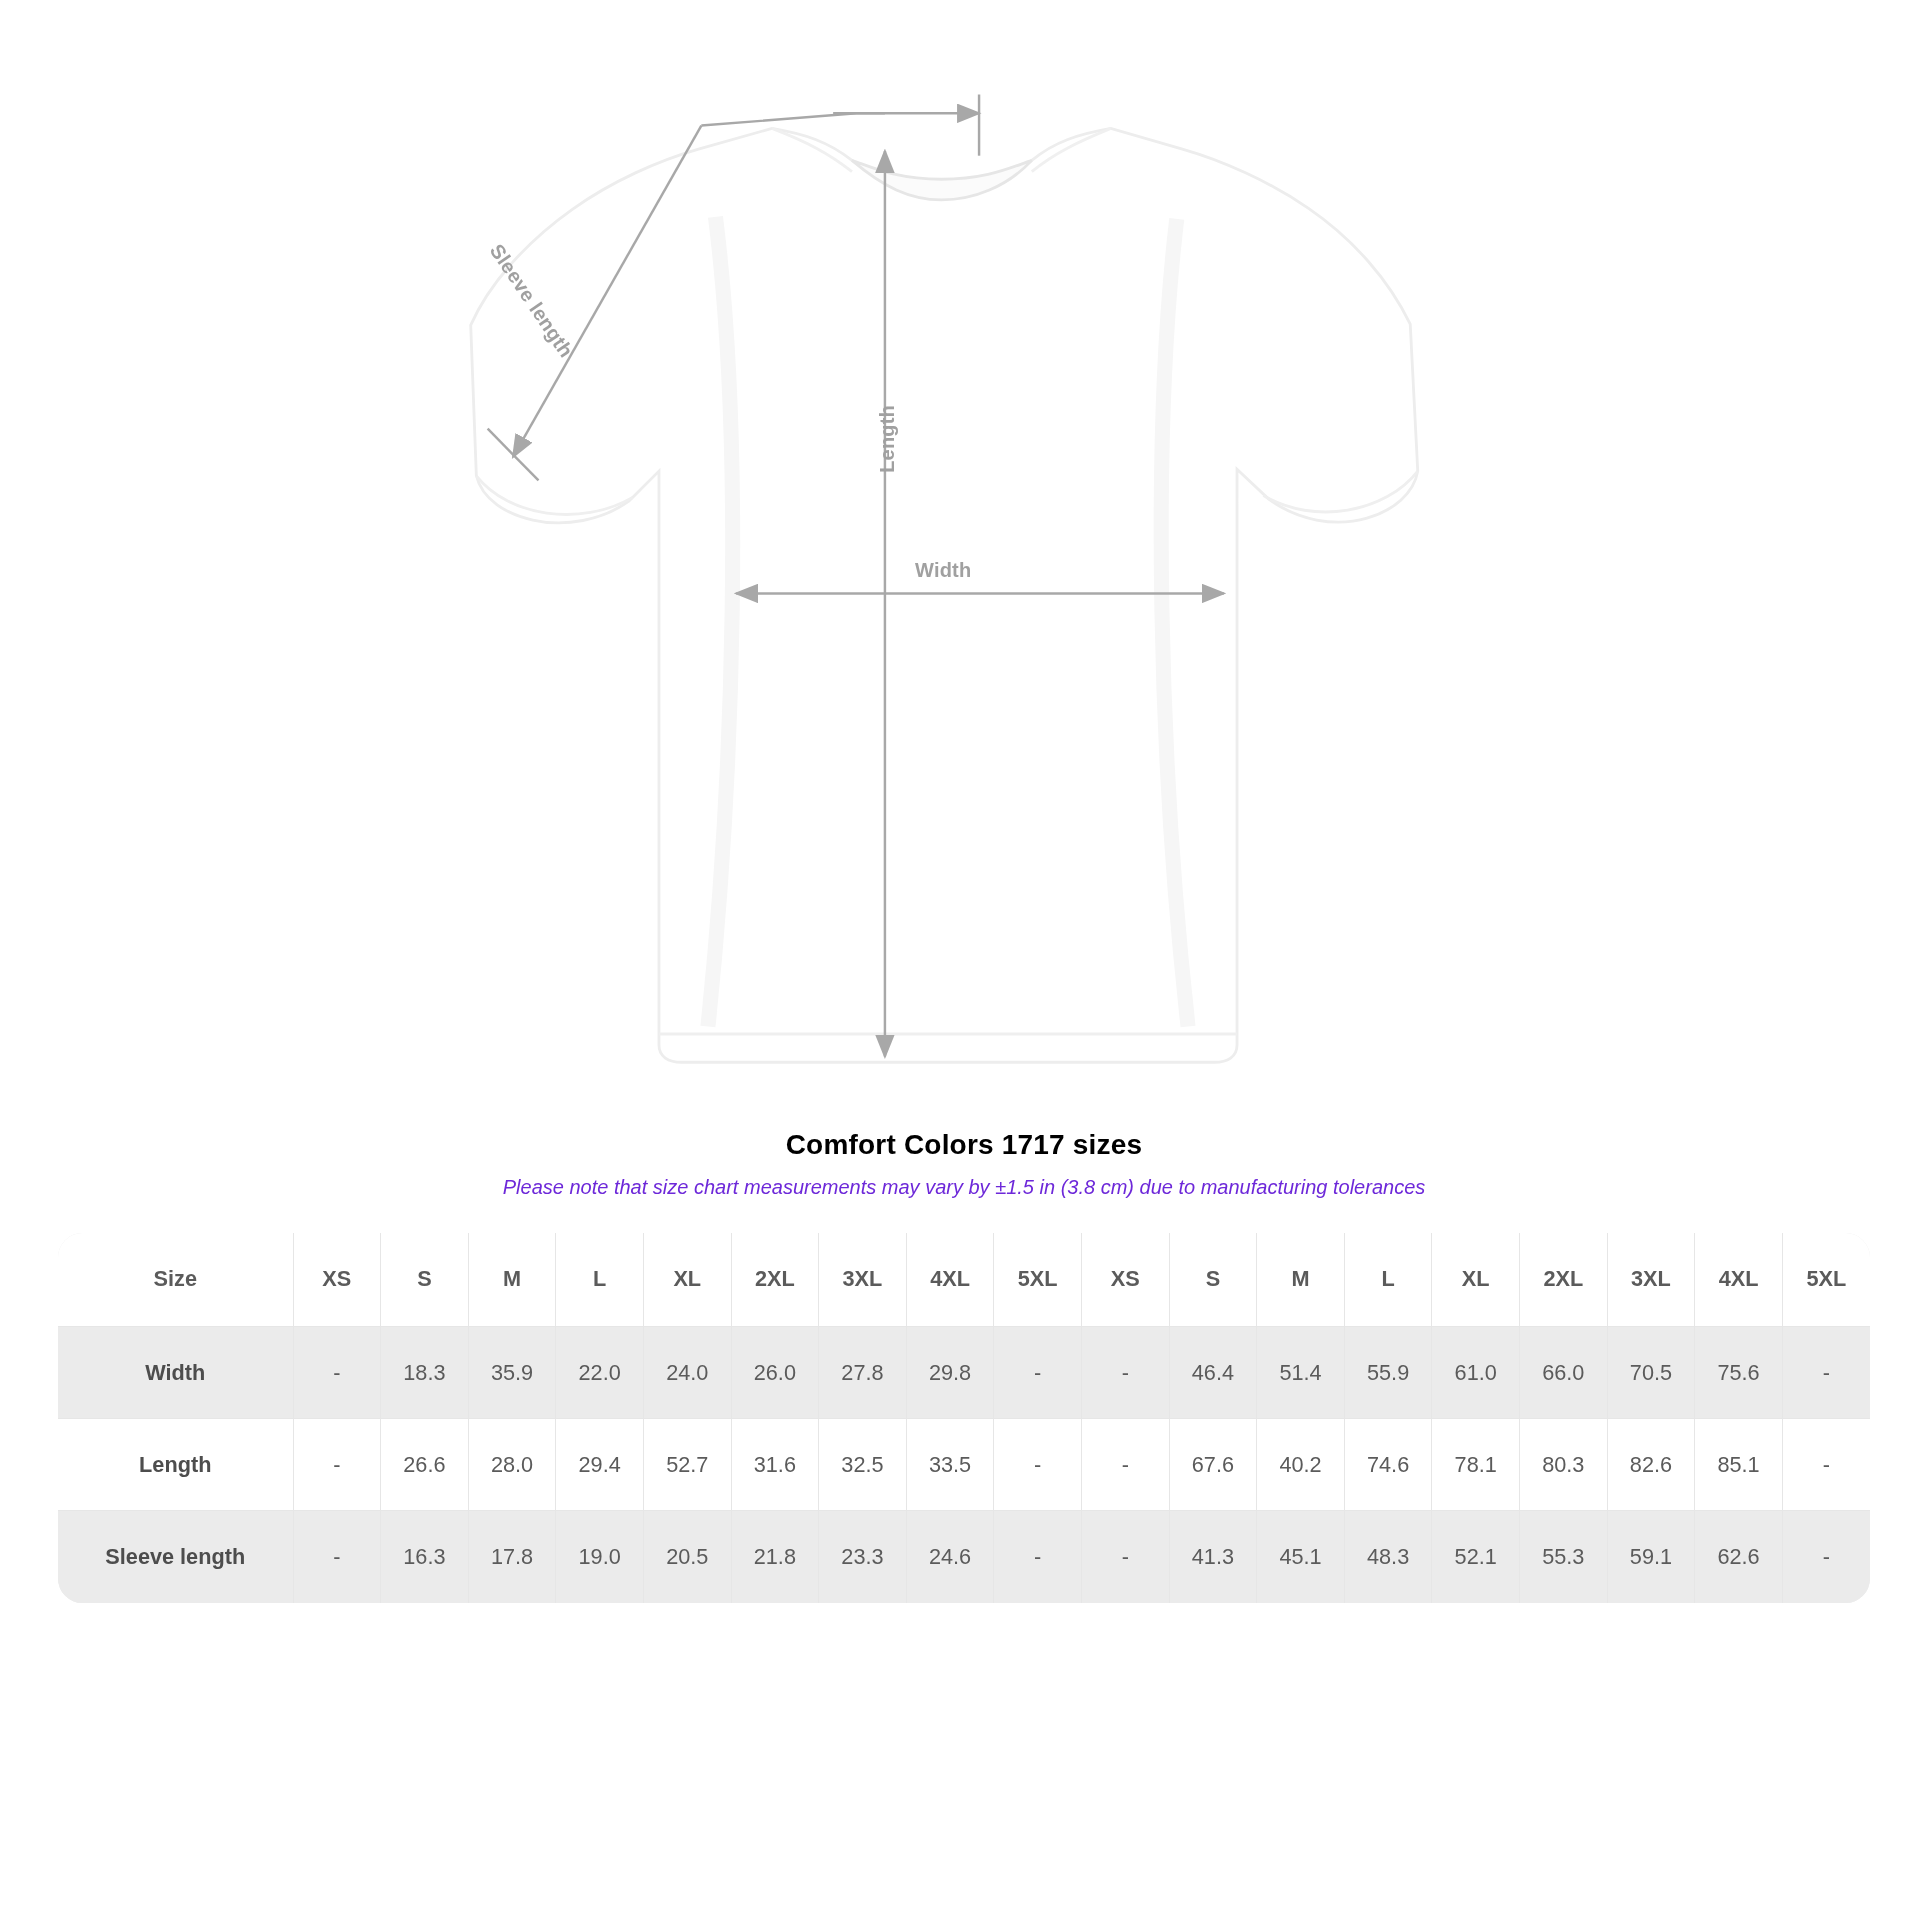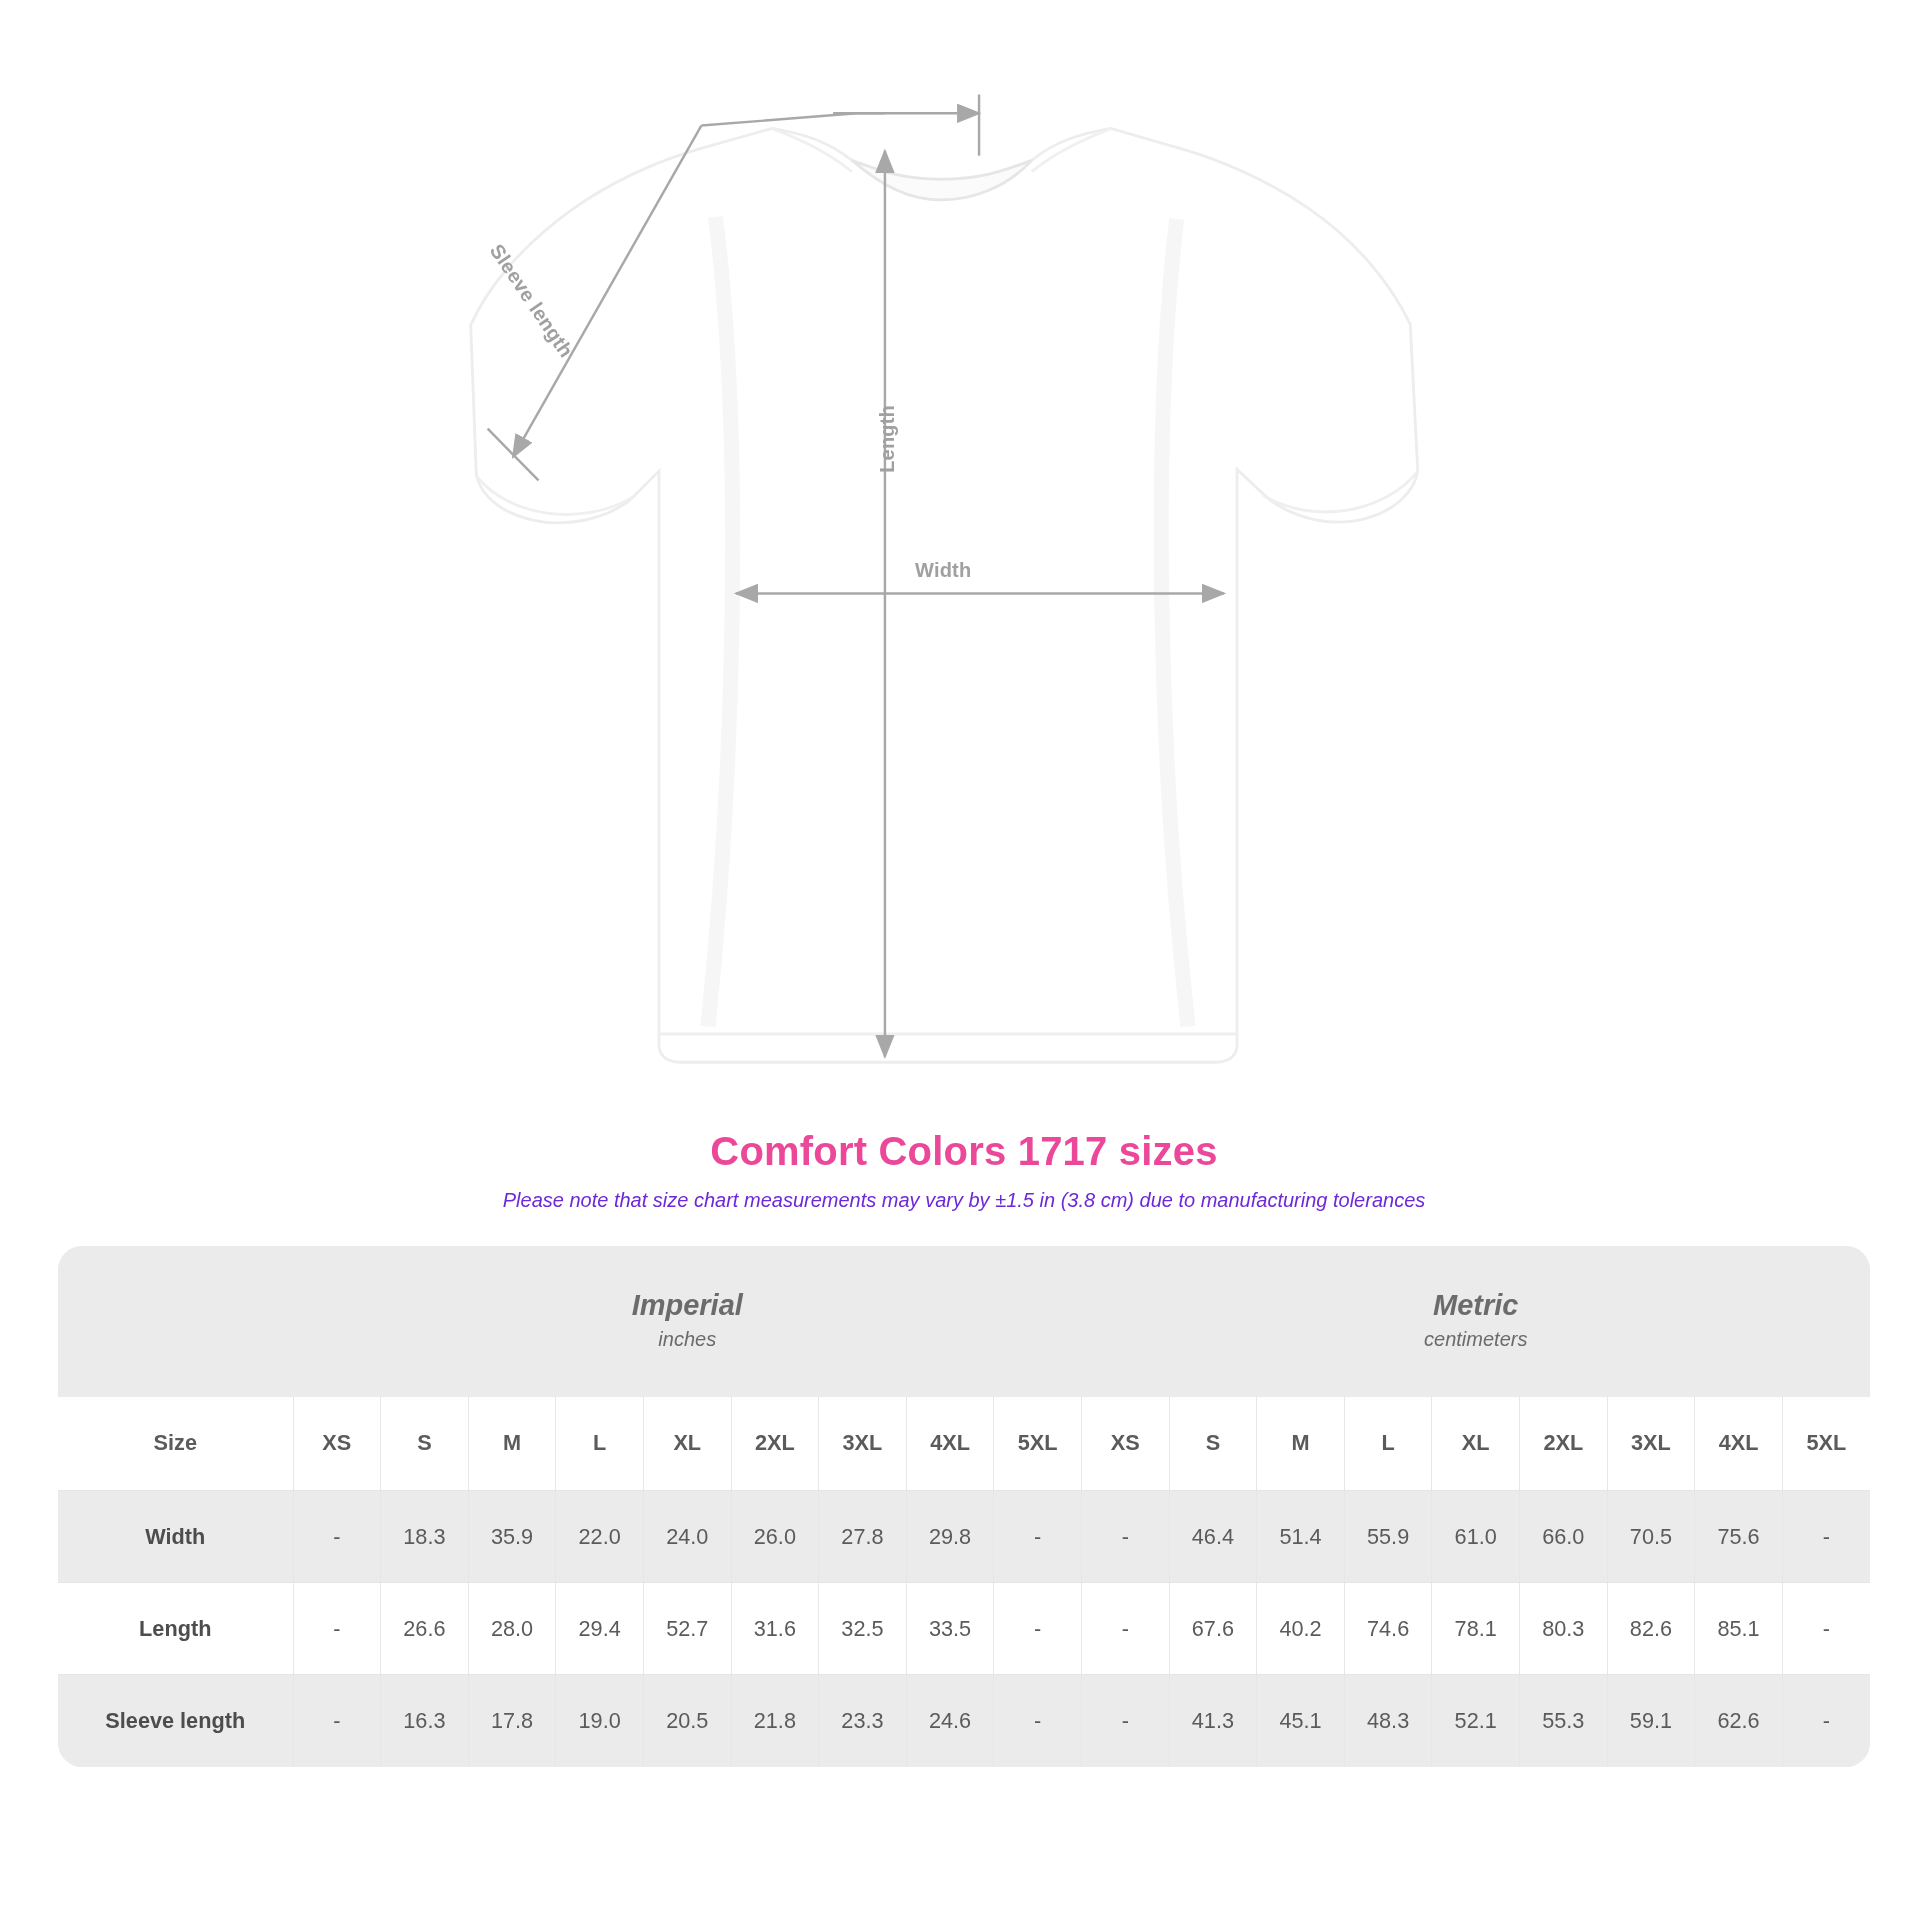--- a/index.html
+++ b/index.html
@@ -55,23 +55,23 @@
     transform: rotate(56deg);
     transform-origin: left top;
   }
 
   
   .title-block {
     text-align: center;
     margin-top: 7.5px;
   }
   .chart-title {
-    font-size: 40px;
-    font-weight: bold;
-    color: #ec4899;
+    font-size: 28px;
+    font-weight: bold;
+    color: #000000;
     letter-spacing: 0.2px;
   }
   .chart-note {
     margin-top: 15px;
     font-size: 20px;
     font-style: italic;
     color: #6d28d9;
   }
 
   
@@ -220,31 +220,20 @@
     <div class="chart-title">Comfort Colors 1717 sizes</div>
     <div class="chart-note">Please note that size chart measurements may vary by ±1.5 in (3.8 cm) due to manufacturing tolerances</div>
   </div>
 
   <div class="table-wrap">
     <table class="size-table">
       <colgroup>
         <col class="firstcol">
       </colgroup>
       <thead>
-        <tr class="unitrow">
-          <th></th>
-          <th colspan="9">
-            <div class="unit-name">Imperial</div>
-            <div class="unit-sub">inches</div>
-          </th>
-          <th colspan="9">
-            <div class="unit-name">Metric</div>
-            <div class="unit-sub">centimeters</div>
-          </th>
-        </tr>
         <tr class="hdrrow" id="column-header-row">
             <th class="first-col">Size</th>
             <th>XS</th>
             <th>S</th>
             <th>M</th>
             <th>L</th>
             <th>XL</th>
             <th>2XL</th>
             <th>3XL</th>
             <th>4XL</th>

